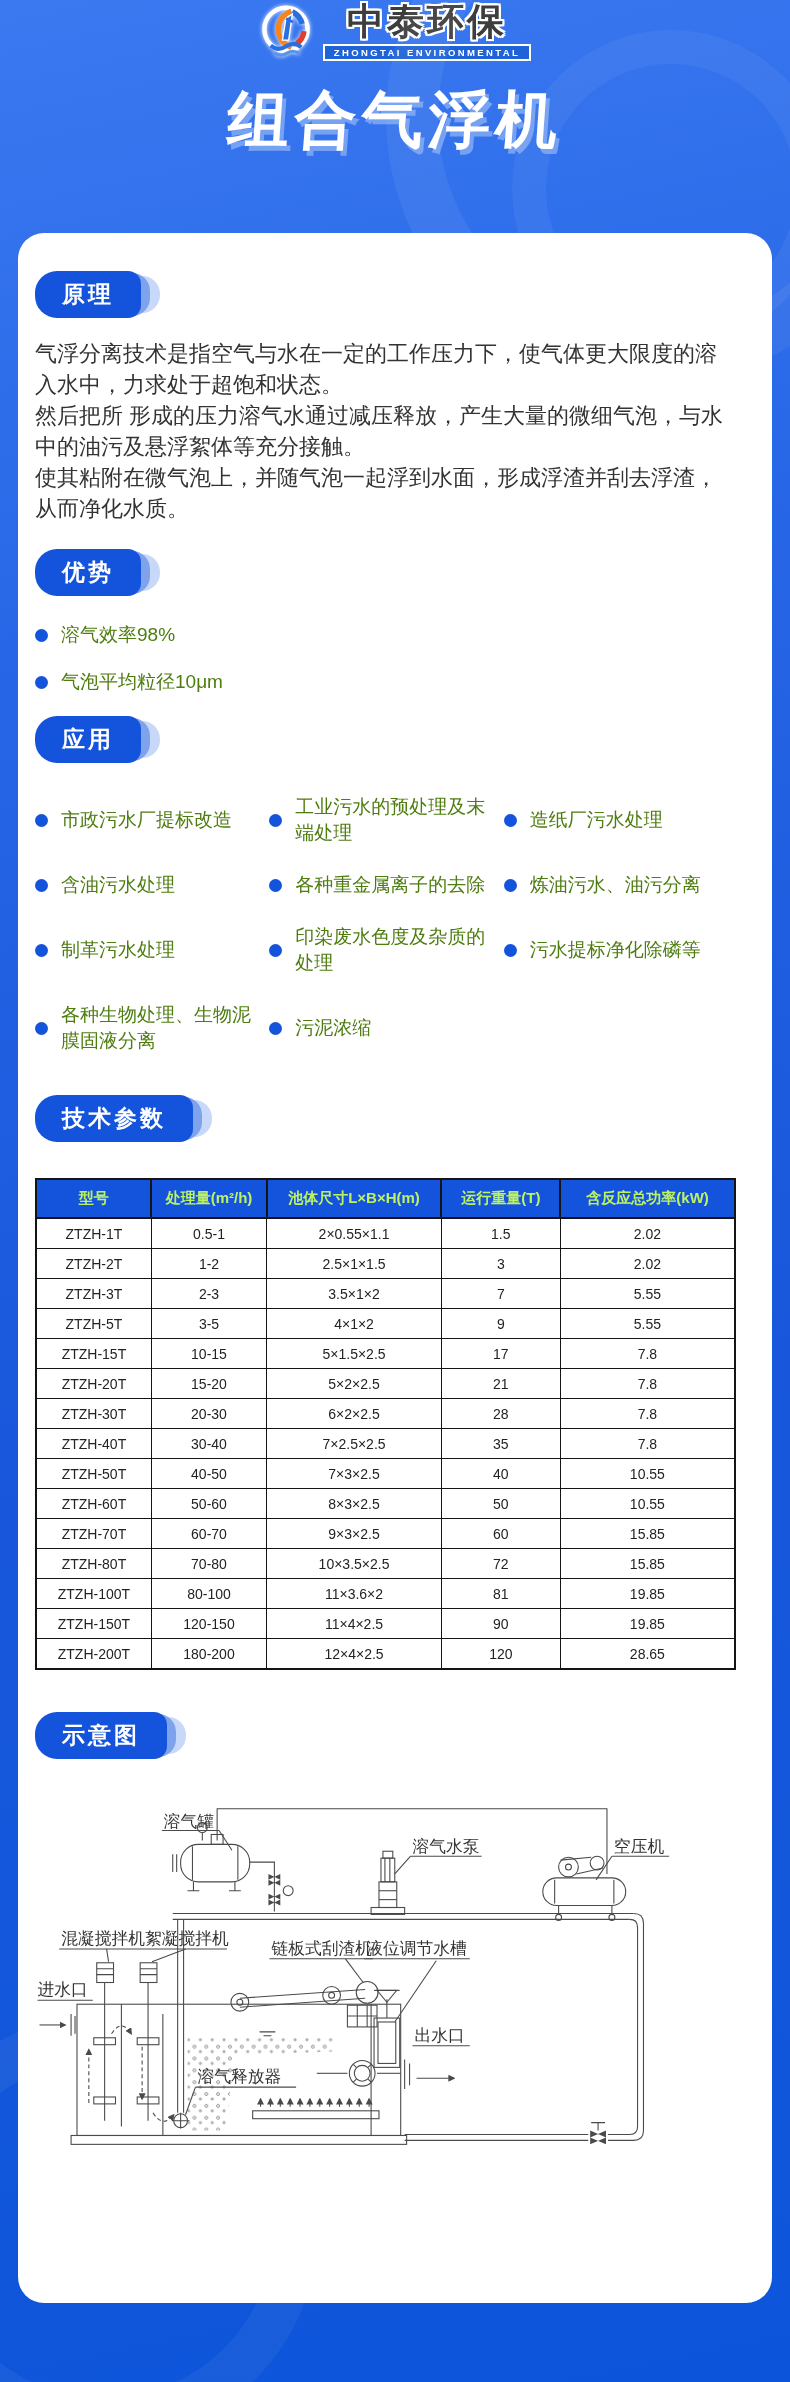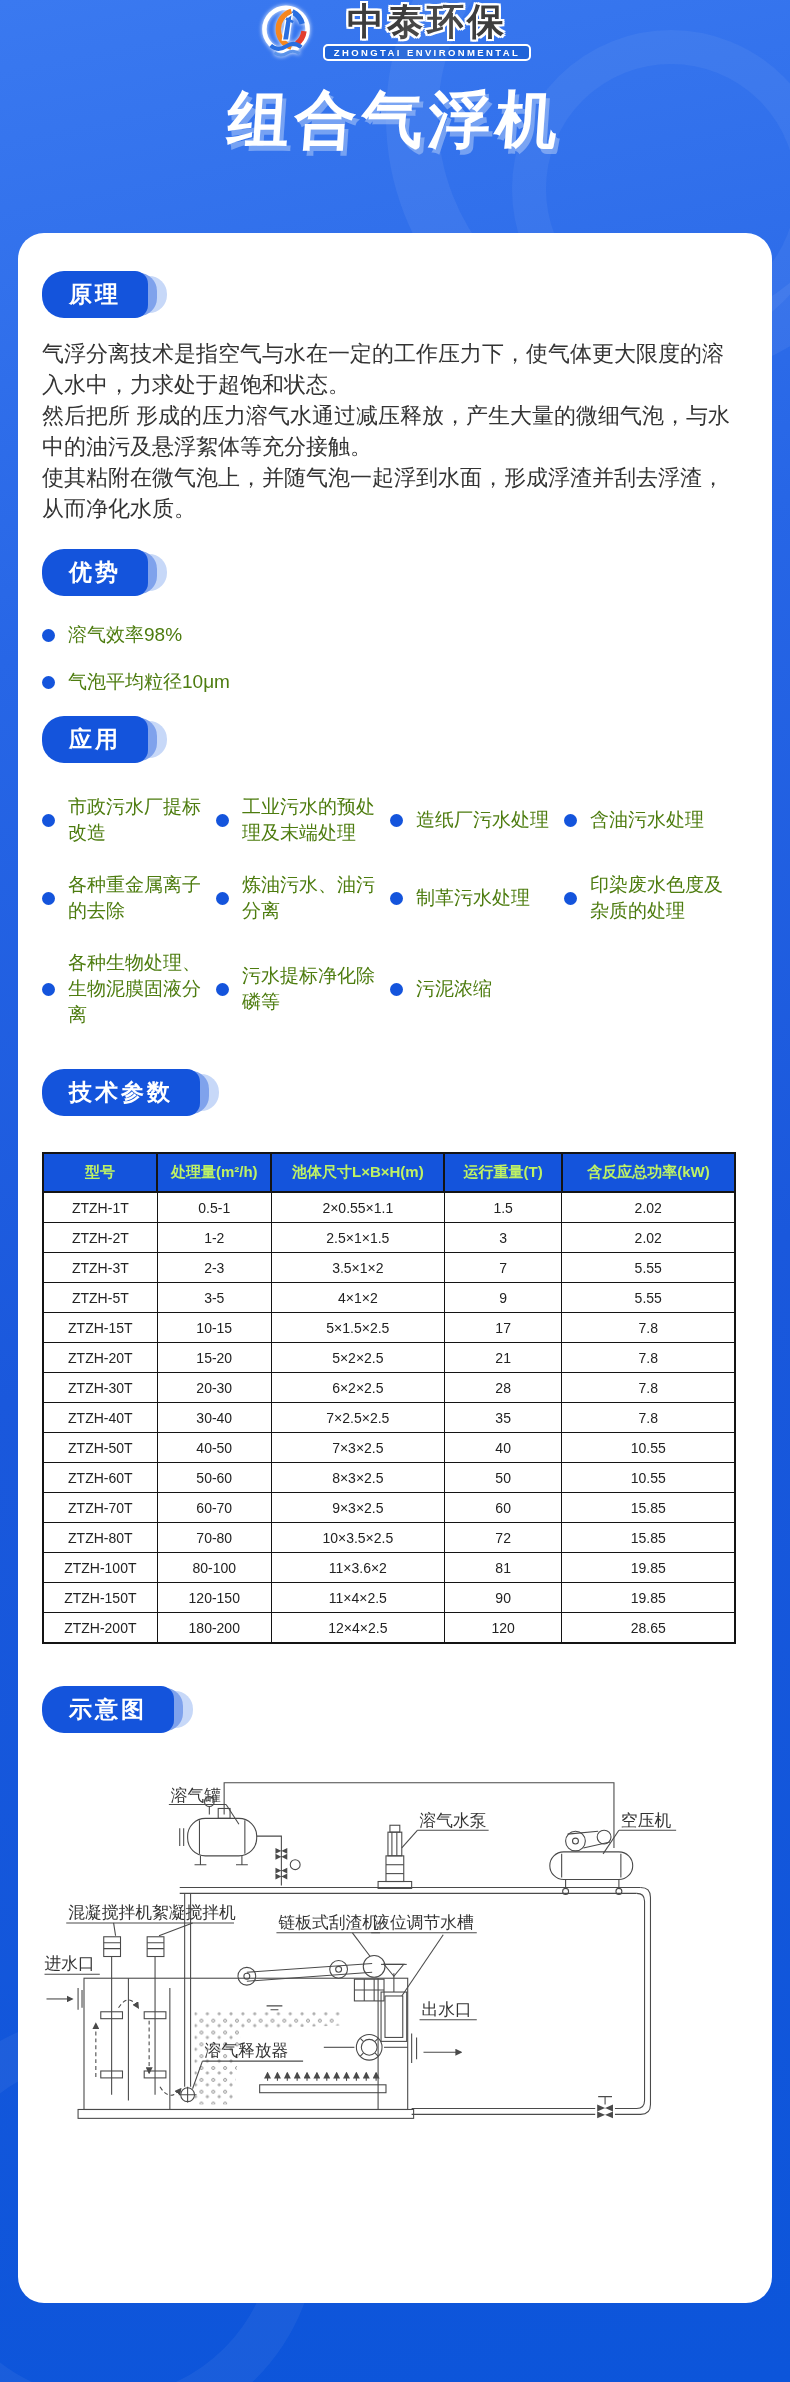--- a/index.html
+++ b/index.html
@@ -22,36 +22,36 @@
 
   
   .logo-row{display:flex;justify-content:center;align-items:center;gap:10px;height:64px;}
   .logo-emblem{width:54px;height:58px;flex:0 0 auto;filter:drop-shadow(0 0 2px rgba(255,255,255,0.9));}
   .logo-right{display:flex;flex-direction:column;align-items:center;}
   .logo-cn{
     font-size:37px;font-weight:900;color:#3d3d3d;letter-spacing:3px;line-height:1.05;
     text-shadow:-2px -2px 0 #fff,2px -2px 0 #fff,-2px 2px 0 #fff,2px 2px 0 #fff,0 -2px 0 #fff,0 2px 0 #fff,-2px 0 0 #fff,2px 0 0 #fff;
   }
   .logo-en{
-    margin-top:2px;background:#1f63d8;border:2px solid #fff;border-radius:5px;
+    margin-top:2px;background:#1f63d8;border:2px solid #fff;border-radius:0;
     color:#fff;font-size:9.5px;font-weight:700;letter-spacing:2.4px;padding:1px 9px;white-space:nowrap;
   }
   .main-title{
     margin-top:14px;text-align:center;
     font-size:62px;font-weight:900;color:#ffffff;letter-spacing:5px;
     transform:skewX(-4deg);
     text-shadow:4px 5px 0 rgba(173,201,248,0.55);
   }
 
   
   .card{
     box-sizing:border-box;
     position:absolute;left:18px;top:233px;width:754px;height:2070px;
     background:#ffffff;border-radius:26px;
-    padding:38px 36px 0 24px;overflow:hidden;
+    padding:38px 36px 0 17px;overflow:hidden;
   }
 
   
   .badge{position:relative;display:inline-block;}
   .badge::before{content:"";position:absolute;top:5px;bottom:5px;left:16px;right:-19px;background:#c7d8f8;border-radius:18px;}
   .badge::after{content:"";position:absolute;top:2px;bottom:2px;left:8px;right:-9px;background:#7fa2ec;border-radius:18px;}
   .badge>span{
     position:relative;z-index:1;display:inline-block;
     background:#1454dc;color:#fff;
     font-size:23px;font-weight:700;letter-spacing:3px;
@@ -64,21 +64,21 @@
   .adv-list{margin-top:26px;}
   .bullet-row{display:flex;align-items:center;margin-bottom:21px;}
   .dot{width:13px;height:13px;border-radius:50%;background:#1454dc;margin-right:13px;flex:0 0 auto;}
   .bullet-row span.txt{font-size:19px;color:#4d7c0f;}
 
   .sec-adv{margin-top:25px;}
   .sec-app{margin-top:16px;}
   .sec-par{margin-top:15px;}
   .sec-sch{margin-top:10px;}
 
-  .app-grid{margin-top:31px;display:grid;grid-template-columns:1fr 1fr 1fr 1fr;column-gap:2px;}
+  .app-grid{margin-top:31px;display:grid;grid-template-columns:1fr 1fr 1fr;column-gap:2px;}
   .app-grid .bullet-row{margin-bottom:26px;}
   .app-grid .bullet-row span.txt{font-size:19px;}
 
   table.params{
     width:100%;margin-top:36px;border-collapse:collapse;border:2px solid #141414;
   }
   table.params th{
     background:#1454dc;color:#bef264;font-size:15px;font-weight:700;
     border:2px solid #141414;padding:9px 2px;text-align:center;
   }
@@ -194,26 +194,26 @@
           <span class="txt">制革污水处理</span>
         </div>
 
         <div class="bullet-row">
           <span class="dot"></span>
           <span class="txt">印染废水色度及杂质的处理</span>
         </div>
 
         <div class="bullet-row">
           <span class="dot"></span>
+          <span class="txt">污水提标净化除磷等</span>
+        </div>
+
+        <div class="bullet-row">
+          <span class="dot"></span>
           <span class="txt">各种生物处理、生物泥膜固液分离</span>
-        </div>
-
-        <div class="bullet-row">
-          <span class="dot"></span>
-          <span class="txt">污水提标净化除磷等</span>
         </div>
 
         <div class="bullet-row">
           <span class="dot"></span>
           <span class="txt">污泥浓缩</span>
         </div>
       </div>
 
     
     <div class="sec-par">

